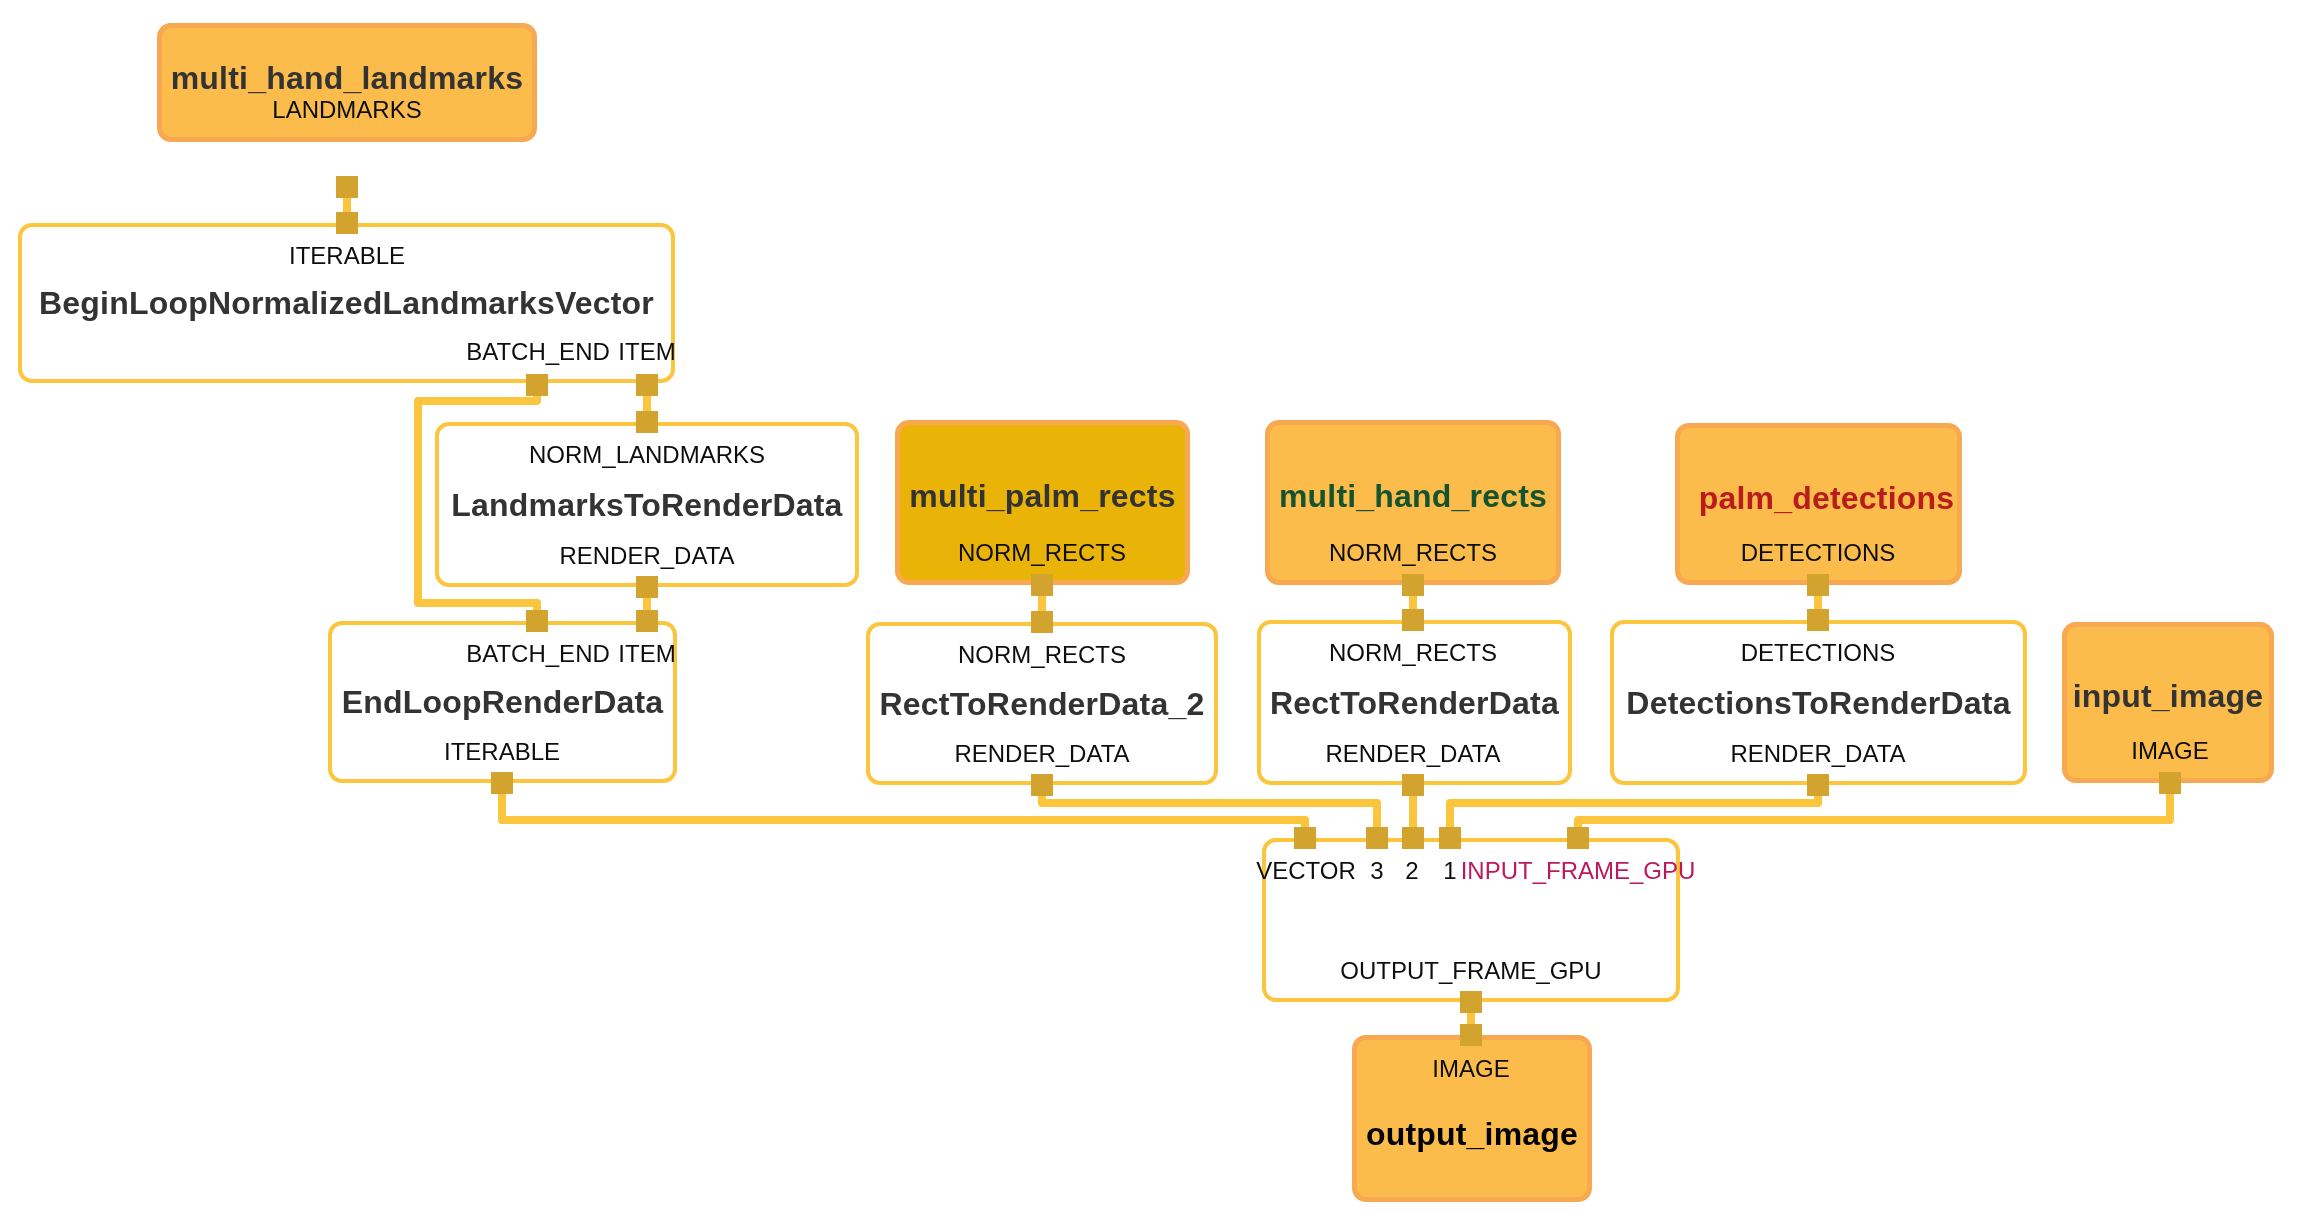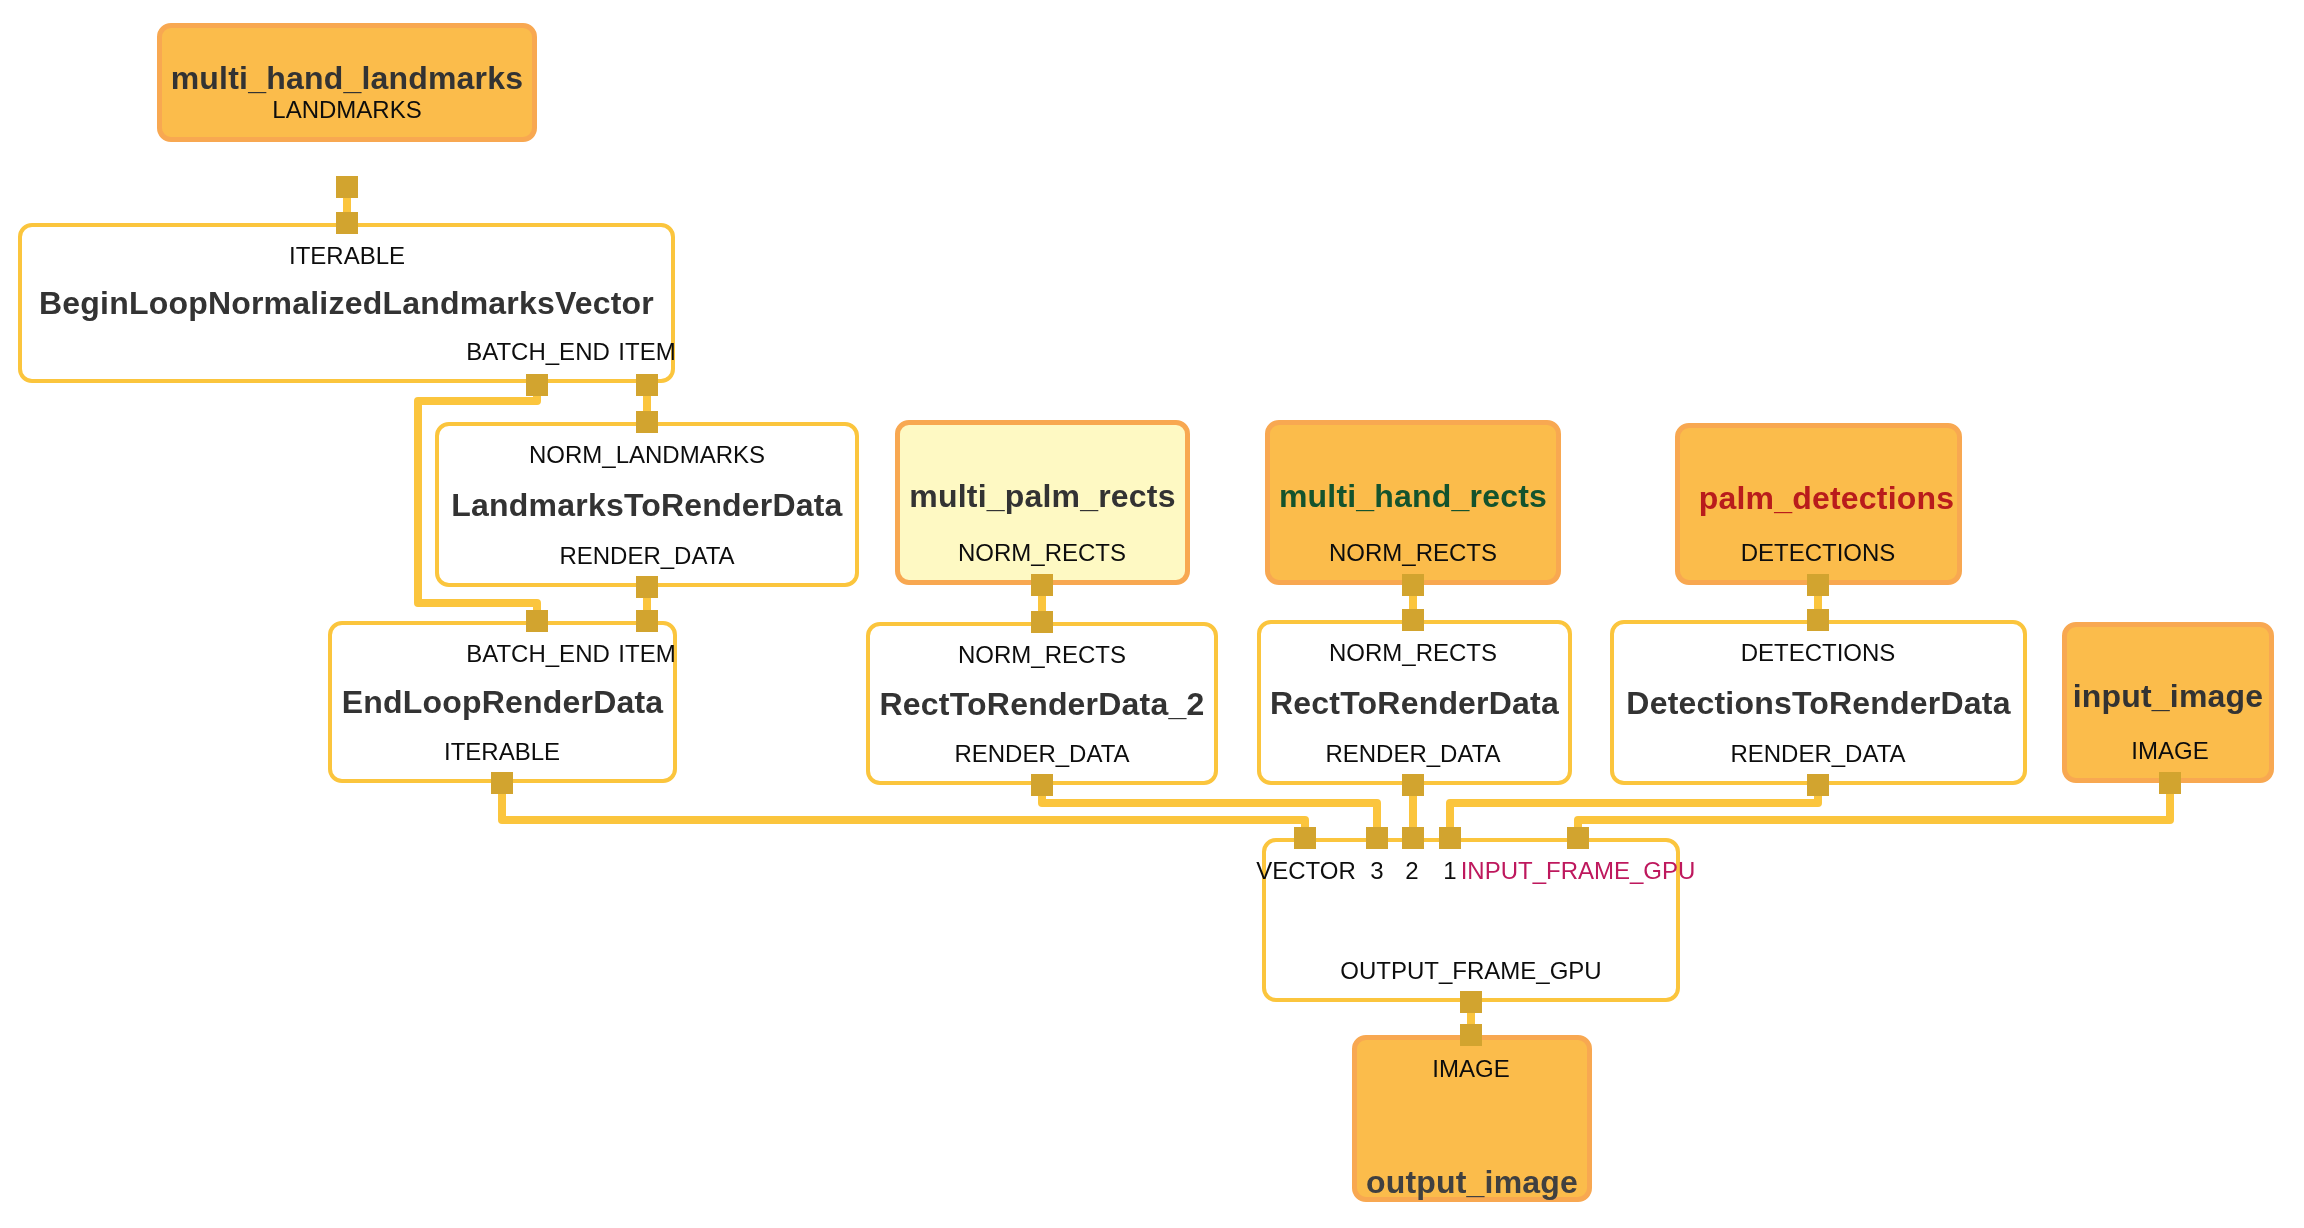--- a/index.html
+++ b/index.html
@@ -86,21 +86,21 @@
       <div class="node-title" style="color: rgb(51, 51, 51);">LandmarksToRenderData</div>
       <div class="port-label top" style="left: 208px; color: rgb(13, 13, 13);">NORM_LANDMARKS</div>
       <div class="port-label bottom" style="left: 208px; color: rgb(13, 13, 13);">RENDER_DATA</div>
     </div>
     <div class="node calculator" style="left: 328px; top: 621px; width: 349px; height: 162px; background: rgb(255, 255, 255); border-color: rgb(251, 197, 61);">
       <div class="node-title" style="color: rgb(51, 51, 51);">EndLoopRenderData</div>
       <div class="port-label top" style="left: 206px; color: rgb(13, 13, 13);">BATCH_END</div>
       <div class="port-label top" style="left: 315px; color: rgb(13, 13, 13);">ITEM</div>
       <div class="port-label bottom" style="left: 170px; color: rgb(13, 13, 13);">ITERABLE</div>
     </div>
-    <div class="node source" style="left: 895px; top: 420px; width: 295px; height: 165px; background: #fef9c3; border-color: rgb(248, 168, 81);">
+    <div class="node source" style="left: 895px; top: 420px; width: 295px; height: 165px; background: #eab308; border-color: rgb(248, 168, 81);">
       <div class="node-title" style="color: rgb(51, 51, 51);">multi_palm_rects</div>
       <div class="port-label bottom" style="left: 142px; color: rgb(13, 13, 13);">NORM_RECTS</div>
     </div>
     <div class="node calculator" style="left: 866px; top: 622px; width: 352px; height: 163px; background: rgb(255, 255, 255); border-color: rgb(251, 197, 61);">
       <div class="node-title" style="color: rgb(51, 51, 51);">RectToRenderData_2</div>
       <div class="port-label top" style="left: 172px; color: rgb(13, 13, 13);">NORM_RECTS</div>
       <div class="port-label bottom" style="left: 172px; color: rgb(13, 13, 13);">RENDER_DATA</div>
     </div>
     <div class="node source" style="left: 1265px; top: 420px; width: 296px; height: 165px; background: rgb(251, 188, 75); border-color: rgb(248, 168, 81);">
       <div class="node-title" style="color: #14532d;">multi_hand_rects</div>
@@ -126,21 +126,21 @@
     </div>
     <div class="node calculator" style="left: 1262px; top: 838px; width: 418px; height: 164px; background: rgb(255, 255, 255); border-color: rgb(251, 197, 61);">
       <div class="port-label top" style="left: 40px; color: rgb(13, 13, 13);">VECTOR</div>
       <div class="port-label top" style="left: 111px; color: rgb(13, 13, 13);">3</div>
       <div class="port-label top" style="left: 146px; color: rgb(13, 13, 13);">2</div>
       <div class="port-label top" style="left: 184px; color: rgb(13, 13, 13);">1</div>
       <div class="port-label top" style="left: 312px; color: #be185d;">INPUT_FRAME_GPU</div>
       <div class="port-label bottom" style="left: 205px; color: rgb(13, 13, 13);">OUTPUT_FRAME_GPU</div>
     </div>
     <div class="node sink" style="left: 1352px; top: 1035px; width: 240px; height: 167px; background: rgb(251, 188, 75); border-color: rgb(248, 168, 81);">
-      <div class="node-title" style="color: #404040; margin-top: 48px;">output_image</div>
+      <div class="node-title" style="color: #000000;">output_image</div>
       <div class="port-label top" style="left: 114px; color: rgb(13, 13, 13);">IMAGE</div>
     </div>
     <div class="port-square" style="left: 336px; top: 176px; background: rgb(210, 164, 47);"></div>
     <div class="port-square" style="left: 336px; top: 212px; background: rgb(210, 164, 47);"></div>
     <div class="port-square" style="left: 636px; top: 374px; background: rgb(210, 164, 47);"></div>
     <div class="port-square" style="left: 636px; top: 411px; background: rgb(210, 164, 47);"></div>
     <div class="port-square" style="left: 526px; top: 374px; background: rgb(210, 164, 47);"></div>
     <div class="port-square" style="left: 526px; top: 610px; background: rgb(210, 164, 47);"></div>
     <div class="port-square" style="left: 636px; top: 576px; background: rgb(210, 164, 47);"></div>
     <div class="port-square" style="left: 636px; top: 610px; background: rgb(210, 164, 47);"></div>

